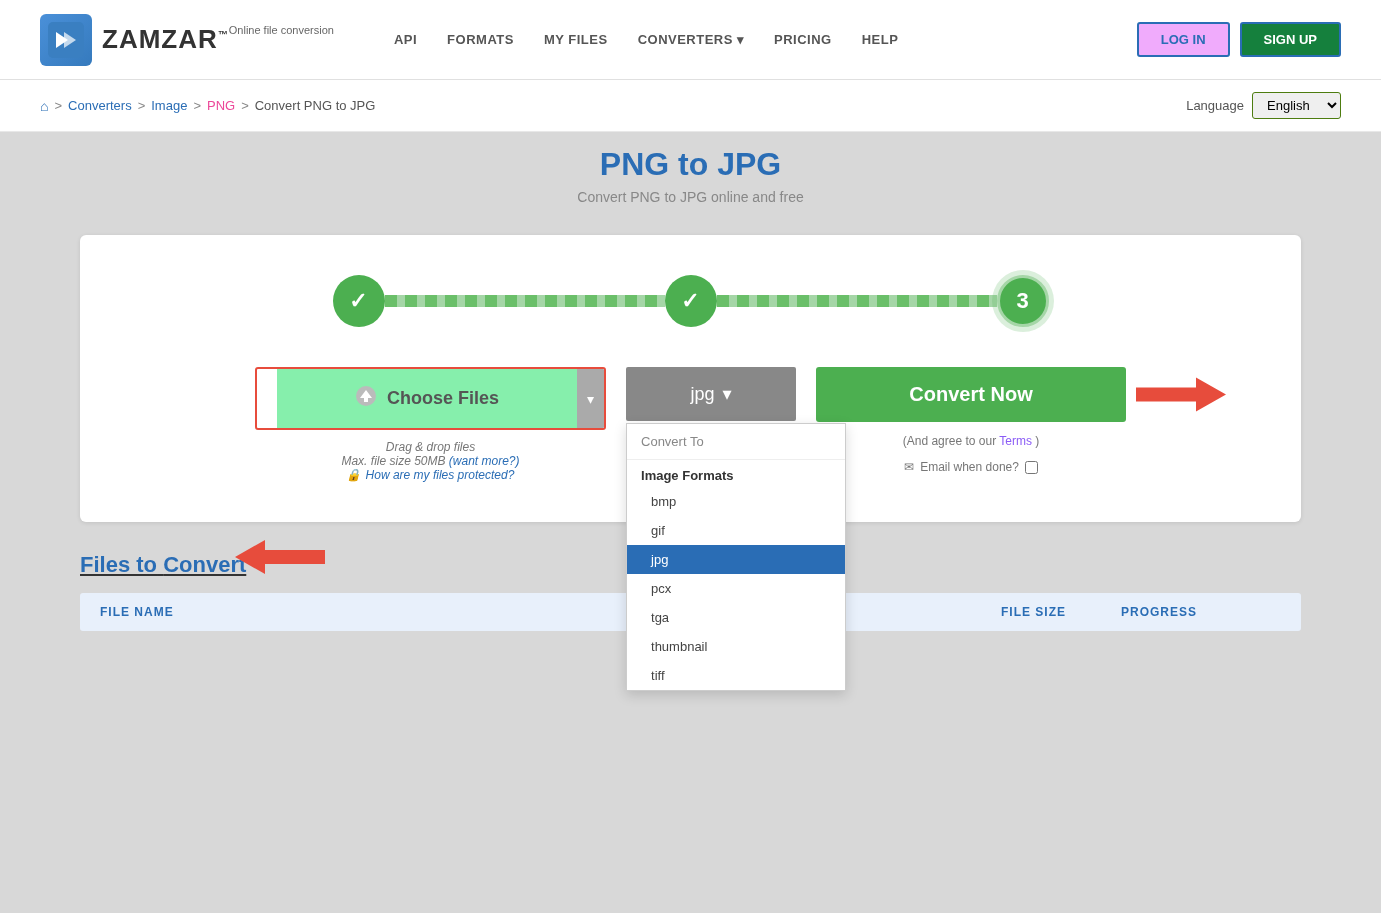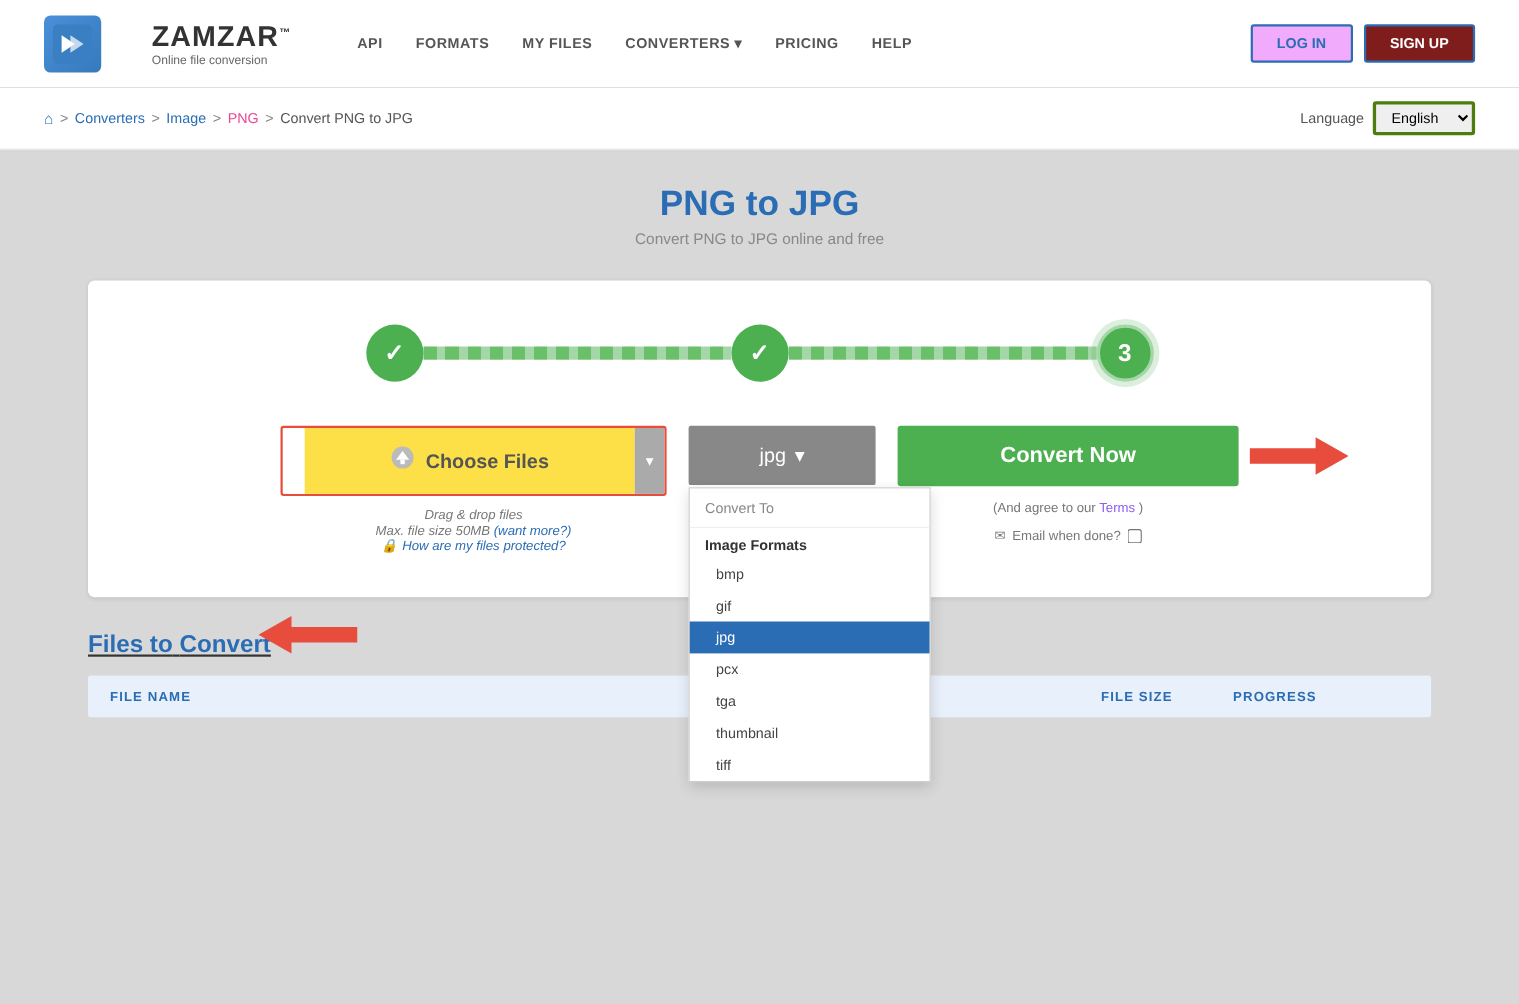--- a/index.html
+++ b/index.html
@@ -32,22 +32,21 @@
       border-radius: 6px;
       display: flex;
       align-items: center;
       justify-content: center;
       color: white;
       font-size: 22px;
       font-weight: bold;
     }
     .logo-text {
       display: flex;
-      flex-direction: column;
-      margin-left: 36px;
+      flex-direction: row;
     }
     .logo-name {
       font-size: 26px;
       font-weight: bold;
       color: #333;
       letter-spacing: 1px;
     }
     .logo-name sup {
       font-size: 10px;
       vertical-align: super;
@@ -85,21 +84,21 @@
       color: #2a6db5;
       background: #f0abfc;
       padding: 8px 22px;
       font-size: 13px;
       font-weight: bold;
       cursor: pointer;
       border-radius: 3px;
     }
     .btn-signup {
       border: 2px solid #2a6db5;
-      background: #7f1d1d;
+      background: #15803d;
       color: #fff;
       padding: 8px 22px;
       font-size: 13px;
       font-weight: bold;
       cursor: pointer;
       border-radius: 3px;
     }
 
     
     .breadcrumb-bar {
@@ -125,30 +124,30 @@
       color: #888;
     }
     .lang-area {
       display: flex;
       align-items: center;
       gap: 8px;
       font-size: 13px;
       color: #555;
     }
     .lang-select {
-      border: 3px solid #4d7c0f;
+      border: 1px solid #4d7c0f;
       padding: 4px 10px;
       font-size: 13px;
       border-radius: 3px;
       cursor: pointer;
     }
 
     
     .main {
-      padding: 30px 80px;
+      padding: 14px 80px;
     }
 
     .page-title {
       text-align: center;
       font-size: 32px;
       font-weight: bold;
       color: #2a6db5;
       margin-bottom: 6px;
     }
     .page-subtitle {
@@ -218,21 +217,21 @@
 
     
     .choose-files-wrapper {
       display: flex;
       flex-direction: column;
       align-items: center;
       gap: 10px;
     }
     .choose-files-btn {
       border: 2px solid #e74c3c;
-      background: #fde047;
+      background: #86efac;
       padding: 16px 30px;
       font-size: 18px;
       font-weight: bold;
       color: #555;
       cursor: pointer;
       border-radius: 3px;
       display: flex;
       align-items: center;
       gap: 10px;
       width: 300px;

